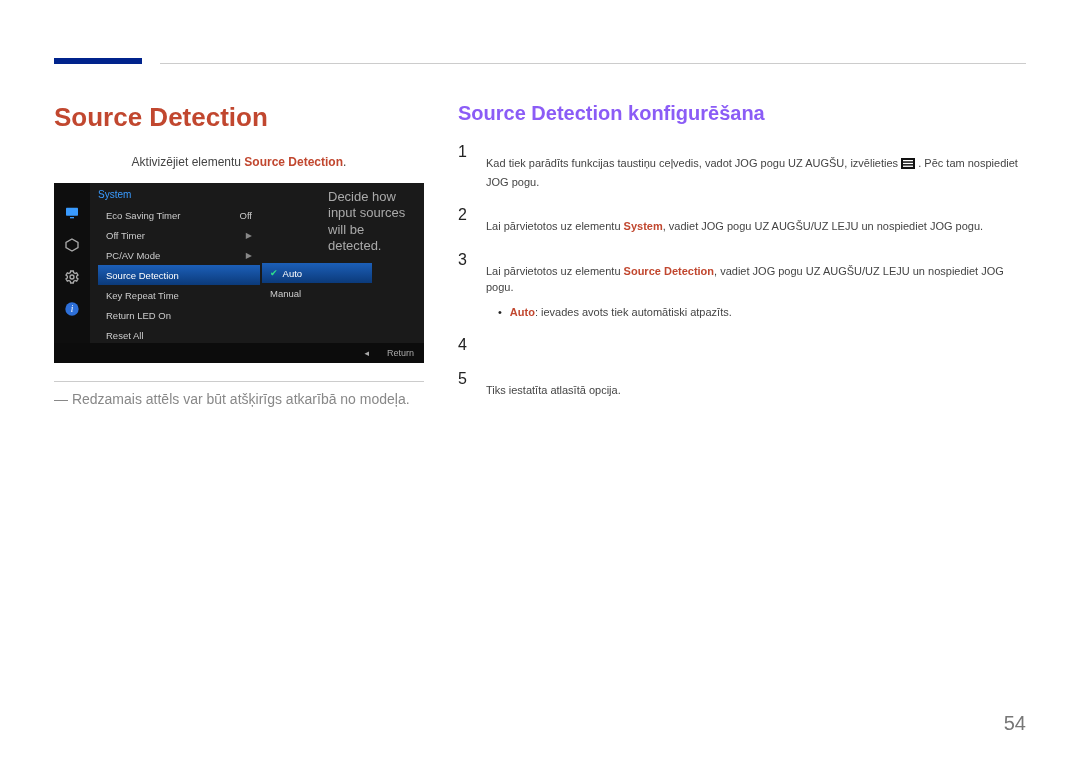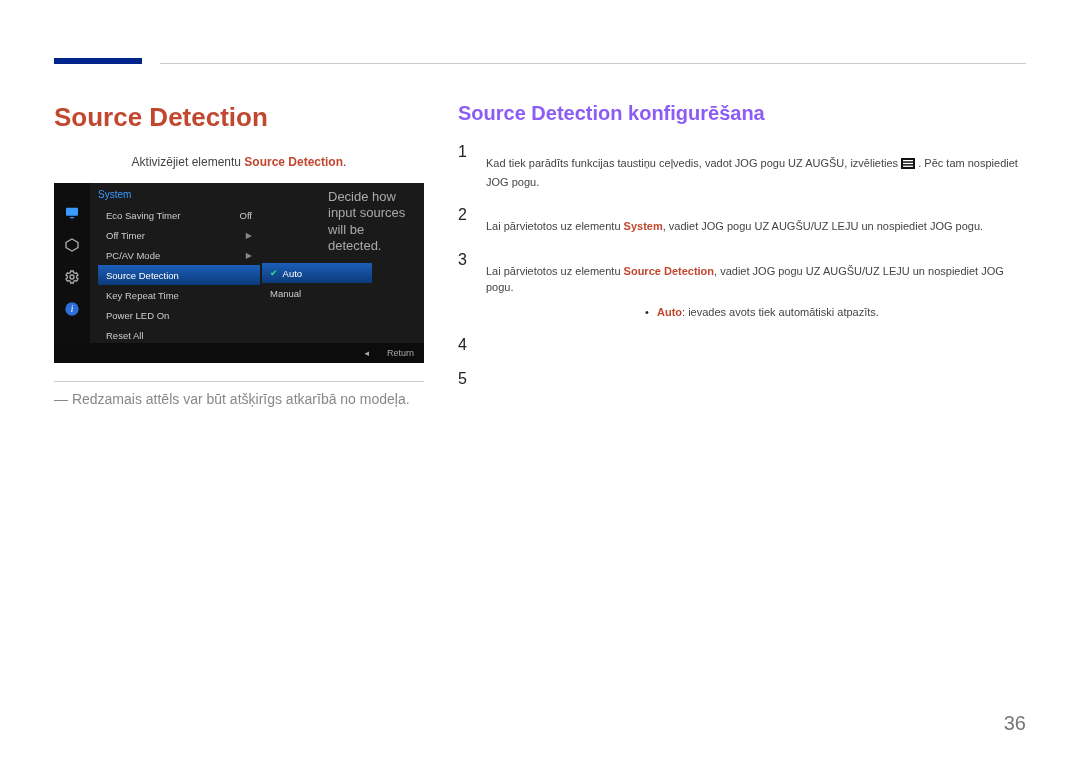--- a/index.html
+++ b/index.html
@@ -203,21 +203,20 @@
   }
   .step-body .bold-orange { color: #c1472f; font-weight: 700; }
   .menu-glyph {
     display: inline-block;
     vertical-align: -2px;
   }
   .bullets {
     margin: 8px 0 0 12px;
     display: flex;
     flex-direction: column;
-    align-items: center;
   }
   .bullet {
     font-size: 11px;
     color: #444;
     display: flex;
     gap: 8px;
   }
   .bullet::before {
     content: "•";
     color: #222;
@@ -288,21 +287,21 @@
           <span>PC/AV Mode</span>
           <span class="caret">▶</span>
         </div>
         <div class="osd-item selected">
           <span>Source Detection</span>
         </div>
         <div class="osd-item">
           <span>Key Repeat Time</span>
         </div>
         <div class="osd-item">
-          <span>Power LED On</span>
+          <span>Return LED On</span>
         </div>
         <div class="osd-item">
           <span>Reset All</span>
         </div>
       </div>
 
       <div class="osd-sub">
         <div class="osd-sub-item selected">
           <span class="check">✔</span>
           <span>Auto</span>
@@ -365,19 +364,20 @@
           </div>
         </div>
       </div>
 
       <div class="step">
         <div class="step-num">4</div>
       </div>
 
       <div class="step">
         <div class="step-num">5</div>
+        <div class="step-body">Tiks iestatīta atlasītā opcija.</div>
       </div>
 
     </div>
   </div>
 </div>
 
-<div class="page-number">36</div>
+<div class="page-number">54</div>
 
 </body></html>

